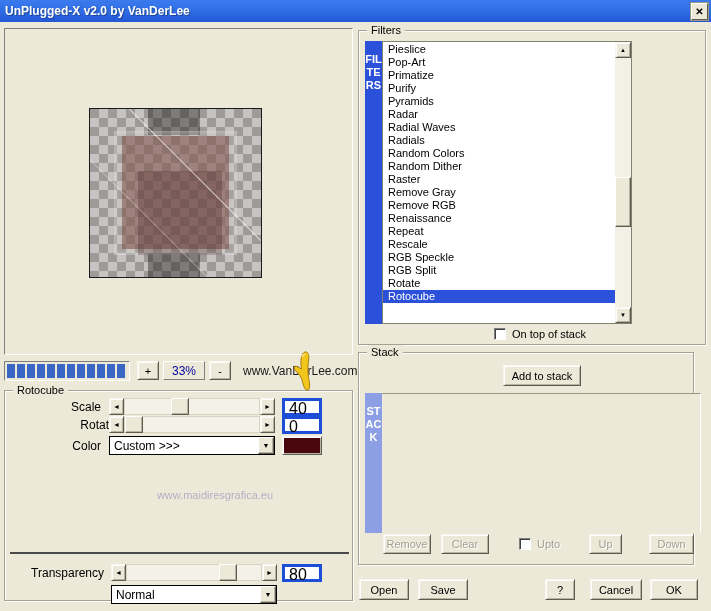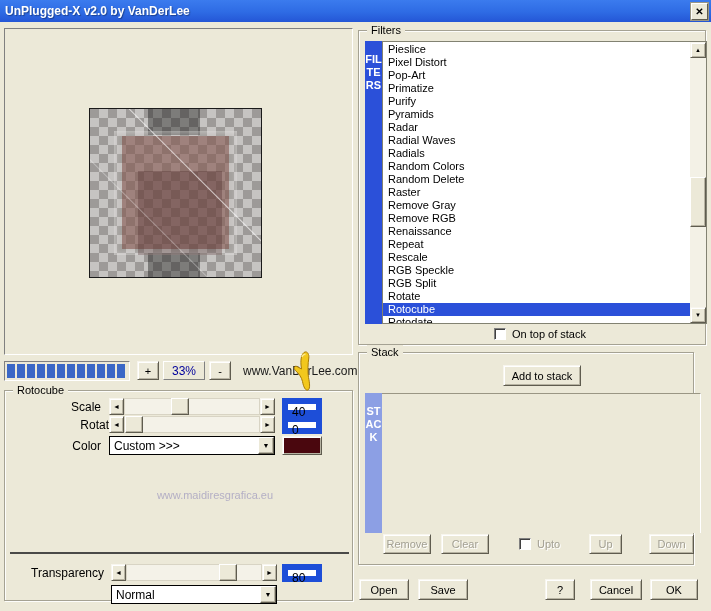--- a/index.html
+++ b/index.html
@@ -39,22 +39,22 @@
   .groupbox {
     position:absolute;
     border:1px solid #a5a293;
     box-shadow:inset 1px 1px 0 rgba(255,255,255,.9), 1px 1px 0 rgba(255,255,255,.9);
   }
   .grouplabel {
     position:absolute; top:-8px; left:8px; background:#ece9d8;
     padding:0 4px; font-size:11px; line-height:14px;
   }
   .textinput {
-    position:absolute; background:#fff; border:6px solid #1d4ed8;
-    font-size:12px; padding:1px 0 0 4px; line-height:14px;
+    position:absolute; background:#fff; border:3px solid #1d4ed8;
+    font-size:16px; padding:1px 0 0 4px; line-height:14px;
   }
   .checkbox {
     position:absolute; width:12px; height:12px; background:#fff;
     border:1px solid; border-color:#808080 #fff #fff #808080;
     box-shadow:inset 1px 1px 0 #404040;
   }
   .arrow-btn { width:15px; height:17px; font-size:7px; }
   .slider-track {
     position:absolute; height:17px; background:#f4f2e8;
     border:1px solid #d8d4c4;
@@ -112,21 +112,21 @@
   .hand-icon { position:absolute; left:291px; top:351px; width:26px; height:42px; z-index:5; }
   
   .label-right { position:absolute; text-align:right; font-size:12px; }
   .watermark { position:absolute; left:60px; top:82px; width:300px; text-align:center; color:#b4afc5; }
   .watermark .wm1 { font-size:21px; font-weight:bold; letter-spacing:1px; }
   .watermark .wm2 { font-size:11px; margin-top:16px; }
   .divider { position:absolute; left:5px; top:161px; width:339px; height:2px; background:#4a4a48; }
   
   .filters-bar { left:6px; top:10px; height:283px; background:#2b50d9; }
   .listbox {
-    position:absolute; left:23px; top:10px; width:325px; height:283px;
+    position:absolute; left:23px; top:10px; width:250px; height:283px;
     background:#fff; border:1px solid #828272; overflow:hidden;
   }
   .list-items { position:absolute; left:0; top:1px; right:16px; }
   .list-item { height:13px; line-height:13px; padding-left:5px; font-size:11px; white-space:nowrap; }
   .list-item.selected { background:#2b50d9; color:#fff; }
   .scrollbar {
     position:absolute; right:0; top:0; width:16px; height:281px;
     background:#f3f1e6;
   }
   .sb-btn { position:absolute; left:0; width:16px; height:16px; font-size:6px; }
@@ -235,41 +235,39 @@
     <span class="dd-btn">▼</span>
   </div>
 </div>
 
 <div class="groupbox" style="left:358px; top:30px; width:348px; height:315px;">
   <div class="grouplabel">Filters</div>
   <div class="vlabel filters-bar">FILTERS</div>
   <div class="listbox">
     <div class="list-items">
         <div class="list-item">Pieslice</div>
-        <div class="list-item">Pixel Distort</div>
         <div class="list-item">Pop-Art</div>
         <div class="list-item">Primatize</div>
         <div class="list-item">Purify</div>
         <div class="list-item">Pyramids</div>
         <div class="list-item">Radar</div>
         <div class="list-item">Radial Waves</div>
         <div class="list-item">Radials</div>
         <div class="list-item">Random Colors</div>
-        <div class="list-item">Random Delete</div>
+        <div class="list-item">Random Dither</div>
         <div class="list-item">Raster</div>
         <div class="list-item">Remove Gray</div>
         <div class="list-item">Remove RGB</div>
         <div class="list-item">Renaissance</div>
         <div class="list-item">Repeat</div>
         <div class="list-item">Rescale</div>
         <div class="list-item">RGB Speckle</div>
         <div class="list-item">RGB Split</div>
         <div class="list-item">Rotate</div>
         <div class="list-item selected">Rotocube</div>
-        <div class="list-item">Rotodate</div>
       </div>
     <div class="scrollbar">
       <div class="btn sb-btn" style="top:0;">
           <span>▲</span>
         </div>
       <div class="sb-thumb"></div>
       <div class="btn sb-btn" style="top:265px;">
           <span>▼</span>
         </div>
     </div>

